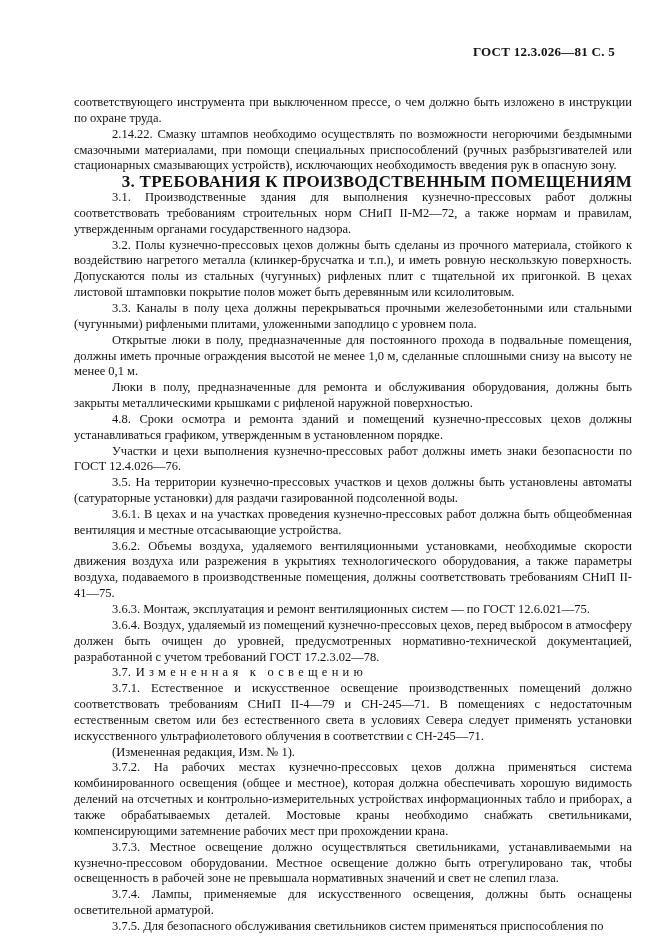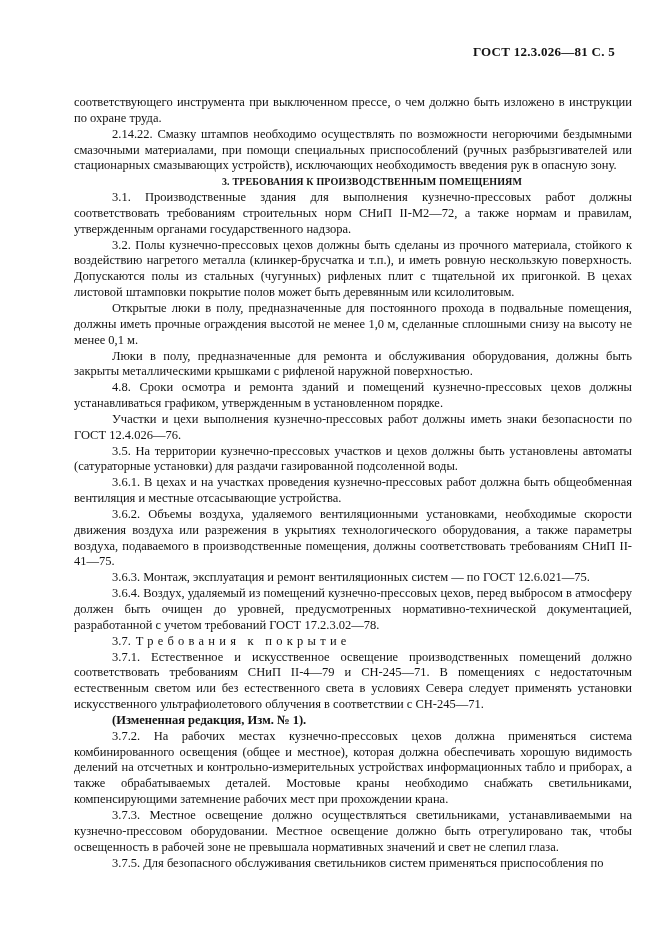--- a/index.html
+++ b/index.html
@@ -31,28 +31,28 @@
     line-height: 15.85px;
     text-align: justify;
     margin-top: 20px;
   }
   .content p {
     margin: 0;
     text-indent: 38px;
   }
   .content p.cont { text-indent: 0; }
   .section-heading {
-    font-size: 10px;
+    font-size: 17px;
     font-weight: bold;
-    text-align: center;
+    text-align: right;
     text-indent: 0;
     letter-spacing: 0.015em;
     margin: 11px 0 13px 0;
   }
-  .content p.bold { font-weight: bold; }
+  .content p.bold { font-weight: normal; }
   .sub-label {
     letter-spacing: 0.34em;
     margin-left: 5px;
   }
 </style>
 </head>
 <body>
 
 <div class="page">
 
@@ -62,35 +62,37 @@
 
   <div class="content">
 
     <p class="cont">соответствующего инструмента при выключенном прессе, о чем должно быть изложено в инструкции по охране труда.</p>
     <p>2.14.22.  Смазку штампов необходимо осуществлять по возможности негорючими бездымными смазочными материалами, при помощи специальных приспособлений (ручных разбрызгивателей или стационарных смазывающих устройств), исключающих необходимость введения рук в опасную зону.</p>
 
     <p class="section-heading">3.  ТРЕБОВАНИЯ К ПРОИЗВОДСТВЕННЫМ ПОМЕЩЕНИЯМ</p>
 
     <p>3.1.  Производственные здания для выполнения кузнечно-прессовых работ должны соответствовать требованиям строительных норм СНиП II-М2—72, а также нормам и правилам, утвержденным органами государственного надзора.</p>
     <p>3.2.  Полы кузнечно-прессовых цехов должны быть сделаны из прочного материала, стойкого к воздействию нагретого металла (клинкер-брусчатка и т.п.), и иметь ровную нескользкую поверхность. Допускаются полы из стальных (чугунных) рифленых плит с тщательной их пригонкой. В цехах листовой штамповки покрытие полов может быть деревянным или ксилолитовым.</p>
+    <p>3.3.  Каналы в полу цеха должны перекрываться прочными железобетонными или стальными (чугунными) рифлеными плитами, уложенными заподлицо с уровнем пола.</p>
     <p>Открытые люки в полу, предназначенные для постоянного прохода в подвальные помещения, должны иметь прочные ограждения высотой не менее 1,0  м, сделанные сплошными снизу на высоту не менее 0,1  м.</p>
     <p>Люки в полу, предназначенные для ремонта и обслуживания оборудования, должны быть закрыты металлическими крышками с рифленой наружной поверхностью.</p>
     <p>4.8.  Сроки осмотра и ремонта зданий и помещений кузнечно-прессовых цехов должны устанавливаться графиком, утвержденным в установленном порядке.</p>
     <p>Участки и цехи выполнения кузнечно-прессовых работ должны иметь знаки безопасности по ГОСТ  12.4.026—76.</p>
     <p>3.5.  На территории кузнечно-прессовых участков и цехов должны быть установлены автоматы (сатураторные установки) для раздачи газированной подсоленной воды.</p>
 
 
     <p>3.6.1.  В цехах и на участках проведения кузнечно-прессовых работ должна быть общеобменная вентиляция и местные отсасывающие устройства.</p>
     <p>3.6.2.  Объемы воздуха, удаляемого вентиляционными установками, необходимые скорости движения воздуха или разрежения в укрытиях технологического оборудования, а также параметры воздуха, подаваемого в производственные помещения, должны соответствовать требованиям СНиП II-41—75.</p>
     <p>3.6.3.  Монтаж, эксплуатация и ремонт вентиляционных систем  — по ГОСТ  12.6.021—75.</p>
     <p>3.6.4.  Воздух, удаляемый из помещений кузнечно-прессовых цехов, перед выбросом в атмосферу должен быть очищен до уровней, предусмотренных нормативно-технической документацией, разработанной с учетом требований ГОСТ  17.2.3.02—78.</p>
 
-    <p><span>3.7.</span><span class="sub-label">Требования к покрытие</span></p>
+    <p><span>3.7.</span><span class="sub-label">Измененная к освещению</span></p>
 
     <p>3.7.1.  Естественное и искусственное освещение производственных помещений должно соответствовать требованиям СНиП II-4—79 и СН-245—71. В помещениях с недостаточным естественным светом или без естественного света в условиях Севера следует применять установки искусственного ультрафиолетового облучения в соответствии с СН-245—71.</p>
     <p class="bold">(Измененная редакция, Изм.  №  1).</p>
     <p>3.7.2.  На рабочих местах кузнечно-прессовых цехов должна применяться система комбинированного освещения (общее и местное), которая должна обеспечивать хорошую видимость делений на отсчетных и контрольно-измерительных устройствах информационных табло и приборах, а также обрабатываемых деталей. Мостовые краны необходимо снабжать светильниками, компенсирующими затемнение рабочих мест при прохождении крана.</p>
     <p>3.7.3.  Местное освещение должно осуществляться светильниками, устанавливаемыми на кузнечно-прессовом оборудовании. Местное освещение должно быть отрегулировано так, чтобы освещенность в рабочей зоне не превышала нормативных значений и свет не слепил глаза.</p>
+    <p>3.7.4.  Лампы, применяемые для искусственного освещения, должны быть оснащены осветительной арматурой.</p>
     <p>3.7.5.  Для безопасного обслуживания светильников систем применяться приспособления по</p>
 
   </div>
 
 </div>
 
 </body></html>

